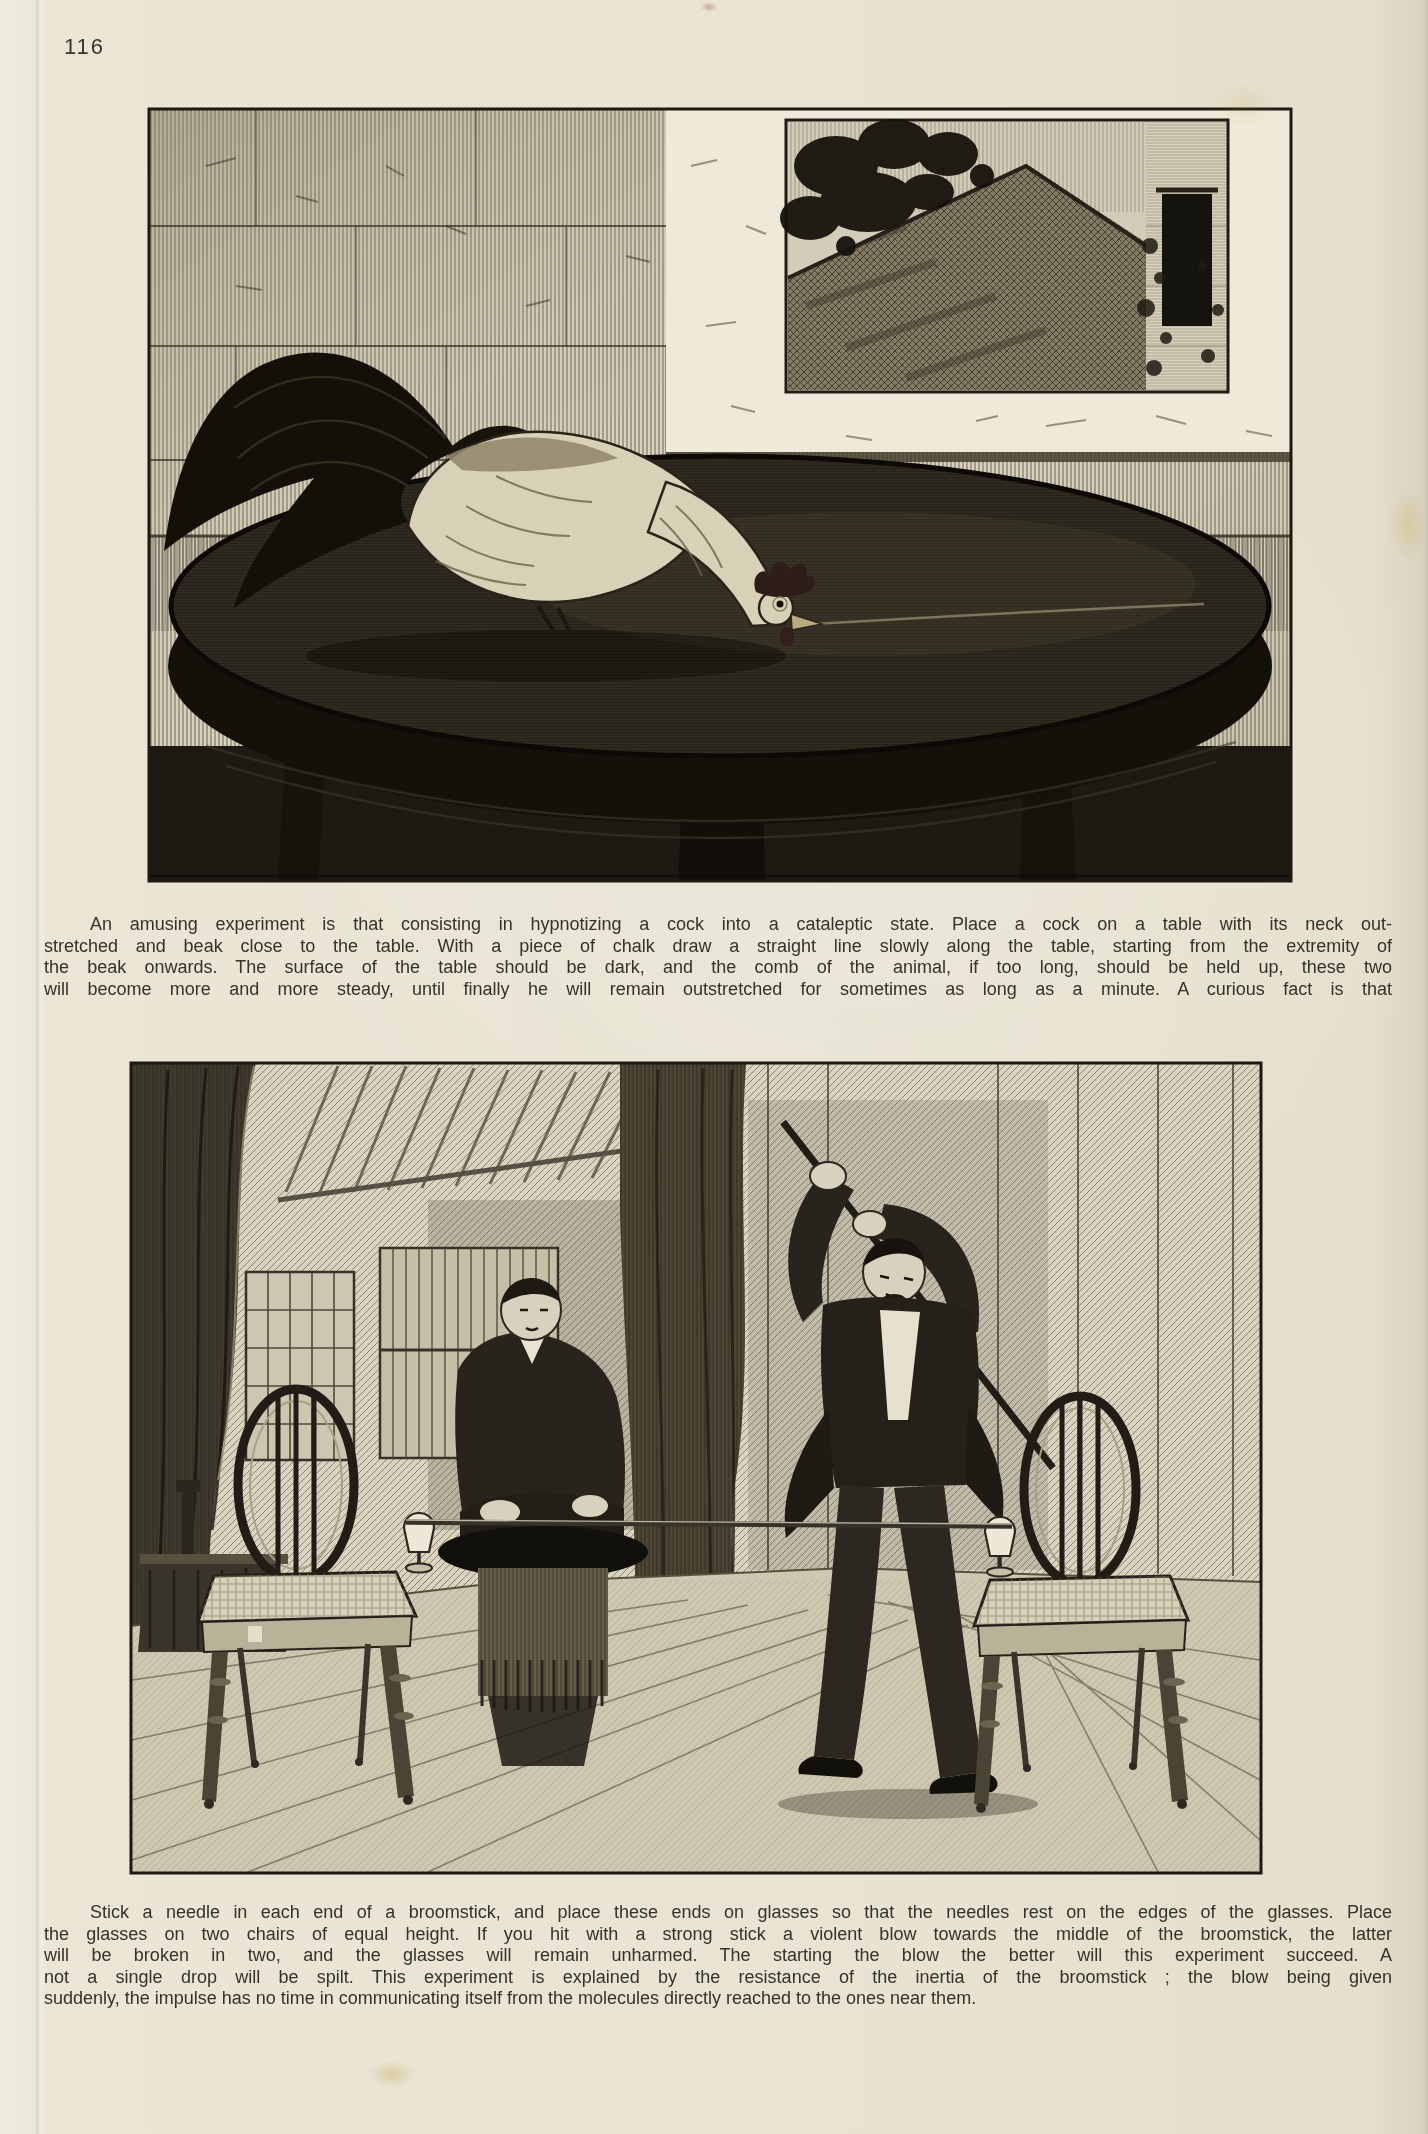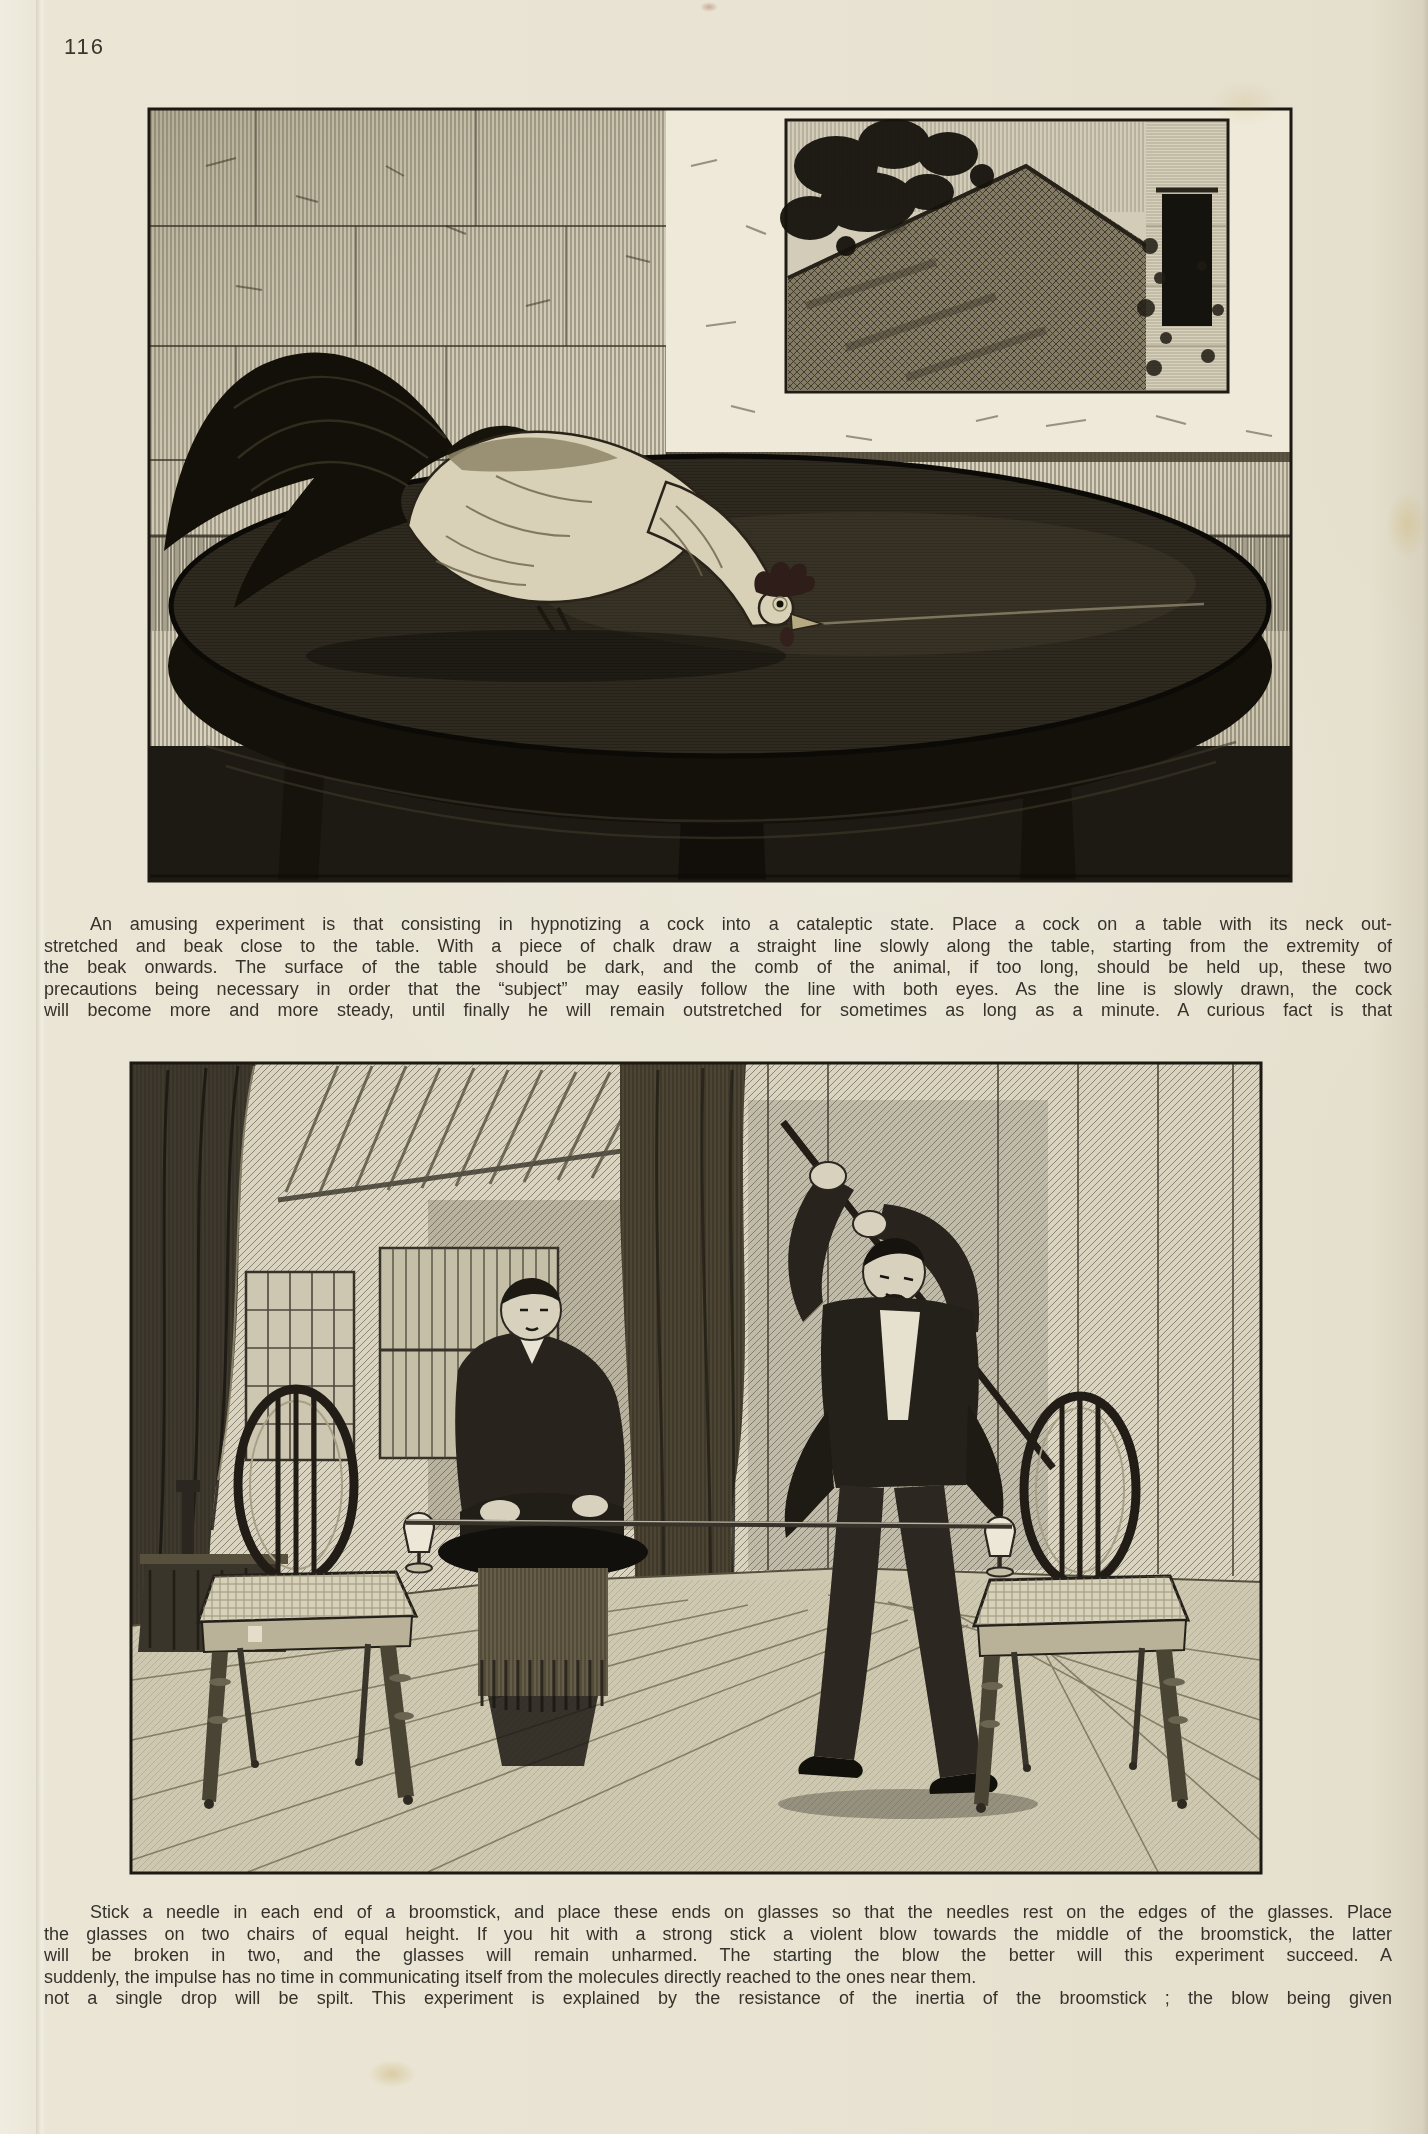--- a/index.html
+++ b/index.html
@@ -161,21 +161,20 @@
     </g>
 
     <rect x="3" y="3" width="1142" height="772" fill="none" stroke="#1c1913" stroke-width="3"></rect>
   </svg>
 
 
   <div class="bodytext" style="top:914px">
     <div class="line first">An amusing experiment is that consisting in hypnotizing a cock into a cataleptic state.  Place a cock on a table with its neck out-</div>
     <div class="line">stretched and beak close to the table.  With a piece of chalk draw a straight line slowly along the table, starting from the extremity of</div>
     <div class="line">the beak onwards.  The surface of the table should be dark, and the comb of the animal, if too long, should be held up, these two</div>
-    <div class="line">precautions being necessary in order that the “subject” may easily follow the line with both eyes.  As the line is slowly drawn, the cock</div>
     <div class="line">will become more and more steady, until finally he will remain outstretched for sometimes as long as a minute.  A curious fact is that</div>
   </div>
 
   <svg class="engraving" style="left:128px;top:1060px" width="1136" height="816" viewBox="0 0 1136 816">
     <defs>
       <pattern id="p2d" width="7" height="7" patternUnits="userSpaceOnUse">
           <path d="M0 7 L7 0" stroke="#4a4437" stroke-width="1"></path>
         </pattern>
       <pattern id="p2v" width="4" height="6" patternUnits="userSpaceOnUse">
           <path d="M1 0 V6" stroke="#25211a" stroke-width="1.2"></path>
@@ -343,21 +342,21 @@
     </g>
 
     <rect x="3" y="3" width="1130" height="810" fill="none" stroke="#1c1913" stroke-width="3"></rect>
   </svg>
 
 
   <div class="bodytext" style="top:1902px">
     <div class="line first">Stick a needle in each end of a broomstick, and place these ends on glasses so that the needles rest on the edges of the glasses.  Place</div>
     <div class="line">the glasses on two chairs of equal height.  If you hit with a strong stick a violent blow towards the middle of the broomstick, the latter</div>
     <div class="line">will be broken in two, and the glasses will remain unharmed.  The starting the blow the better will this experiment succeed.  A</div>
+    <div class="line">not a single drop will be spilt.  This experiment is explained by the resistance of the inertia of the broomstick ; the blow being given</div>
     <div class="line last">suddenly, the impulse has no time in communicating itself from the molecules directly reached to the ones near them.</div>
-    <div class="line">not a single drop will be spilt.  This experiment is explained by the resistance of the inertia of the broomstick ; the blow being given</div>
   </div>
 
   <div class="stain" style="left:368px;top:2060px;width:48px;height:28px;background:radial-gradient(ellipse,rgba(186,150,60,.32),transparent 70%)"></div>
   <div class="stain" style="left:1386px;top:490px;width:42px;height:70px;background:radial-gradient(ellipse,rgba(200,168,80,.28),transparent 70%)"></div>
   <div class="stain" style="left:1210px;top:80px;width:70px;height:46px;background:radial-gradient(ellipse,rgba(190,160,70,.14),transparent 70%)"></div>
   <div class="stain" style="left:700px;top:2px;width:18px;height:10px;background:radial-gradient(ellipse,rgba(150,60,40,.35),transparent 70%)"></div>
 </div>
 
 </body></html>

